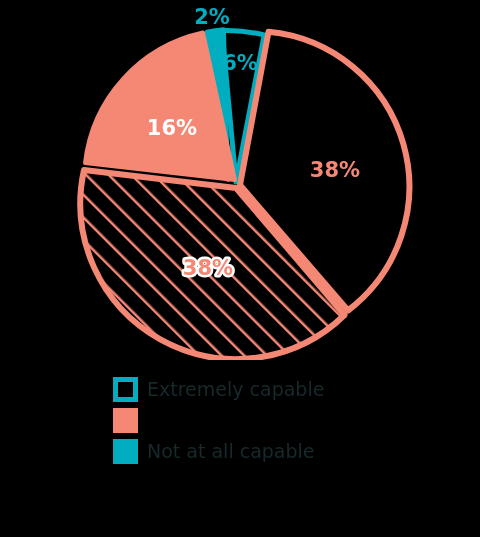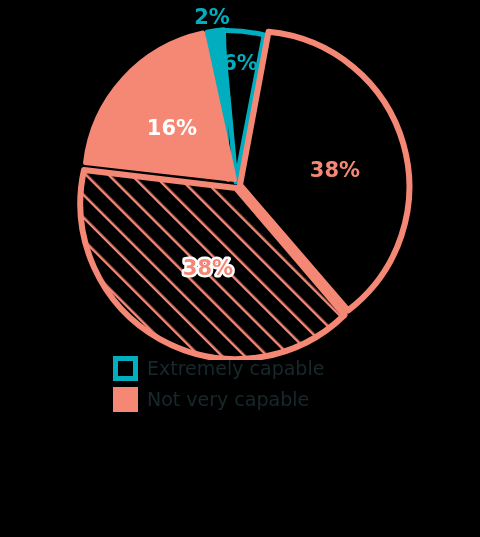--- a/index.html
+++ b/index.html
@@ -32,21 +32,21 @@
     font-weight: bold;
     font-size: 21px;
     stroke: #ffffff;
     stroke-width: 5px;
     stroke-linejoin: round;
     paint-order: stroke fill;
   }
   #legend {
     position: absolute;
     left: 113px;
-    top: 353px;
+    top: 374px;
     width: 300px;
   }
   .legend-row {
     display: flex;
     align-items: center;
     height: 31px;
   }
   .legend-swatch {
     width: 25px;
     height: 25px;
@@ -106,19 +106,22 @@
 
     <div class="legend-row">
       <span class="legend-swatch" style="border:5px solid #00aec0; background:#000000;"></span>
       <span class="legend-label">Extremely capable</span>
     </div>
 
 
 
     <div class="legend-row">
       <span class="legend-swatch" style="background:#f58875;"></span>
-      <span class="legend-label">Not very capable</span>
     </div>
 
+    <div class="legend-row">
+      <span class="legend-swatch" style="background:#00aec0;"></span>
+      <span class="legend-label">Not at all capable</span>
+    </div>
 
   </div>
 
 </div>
 
 </body></html>

